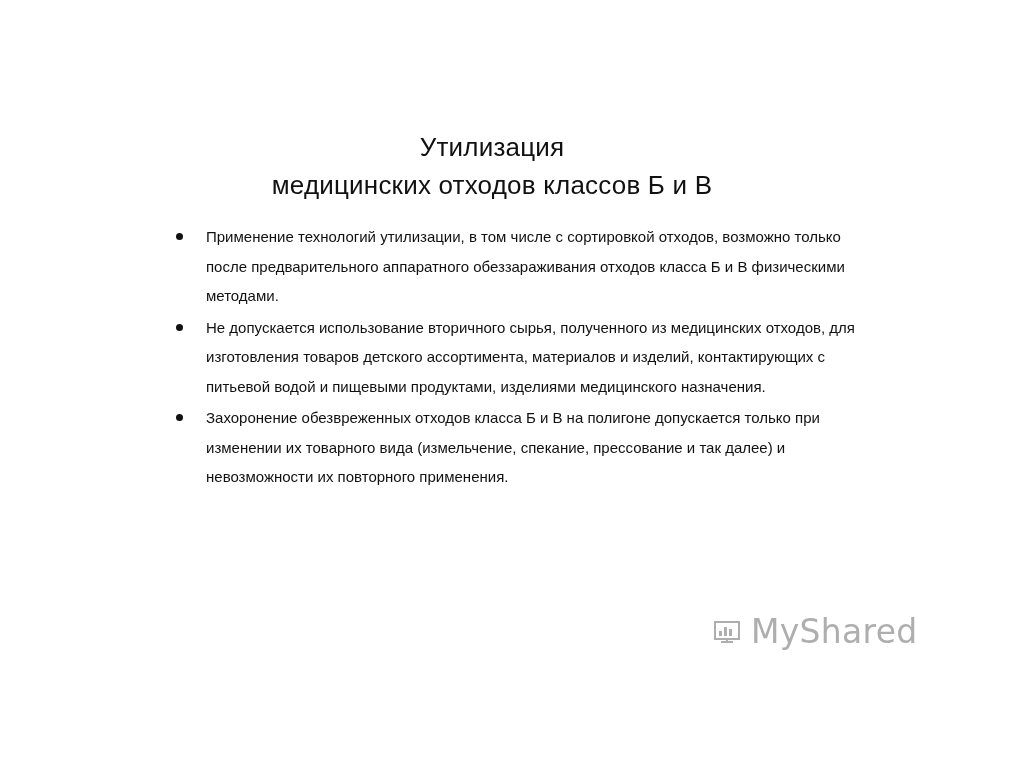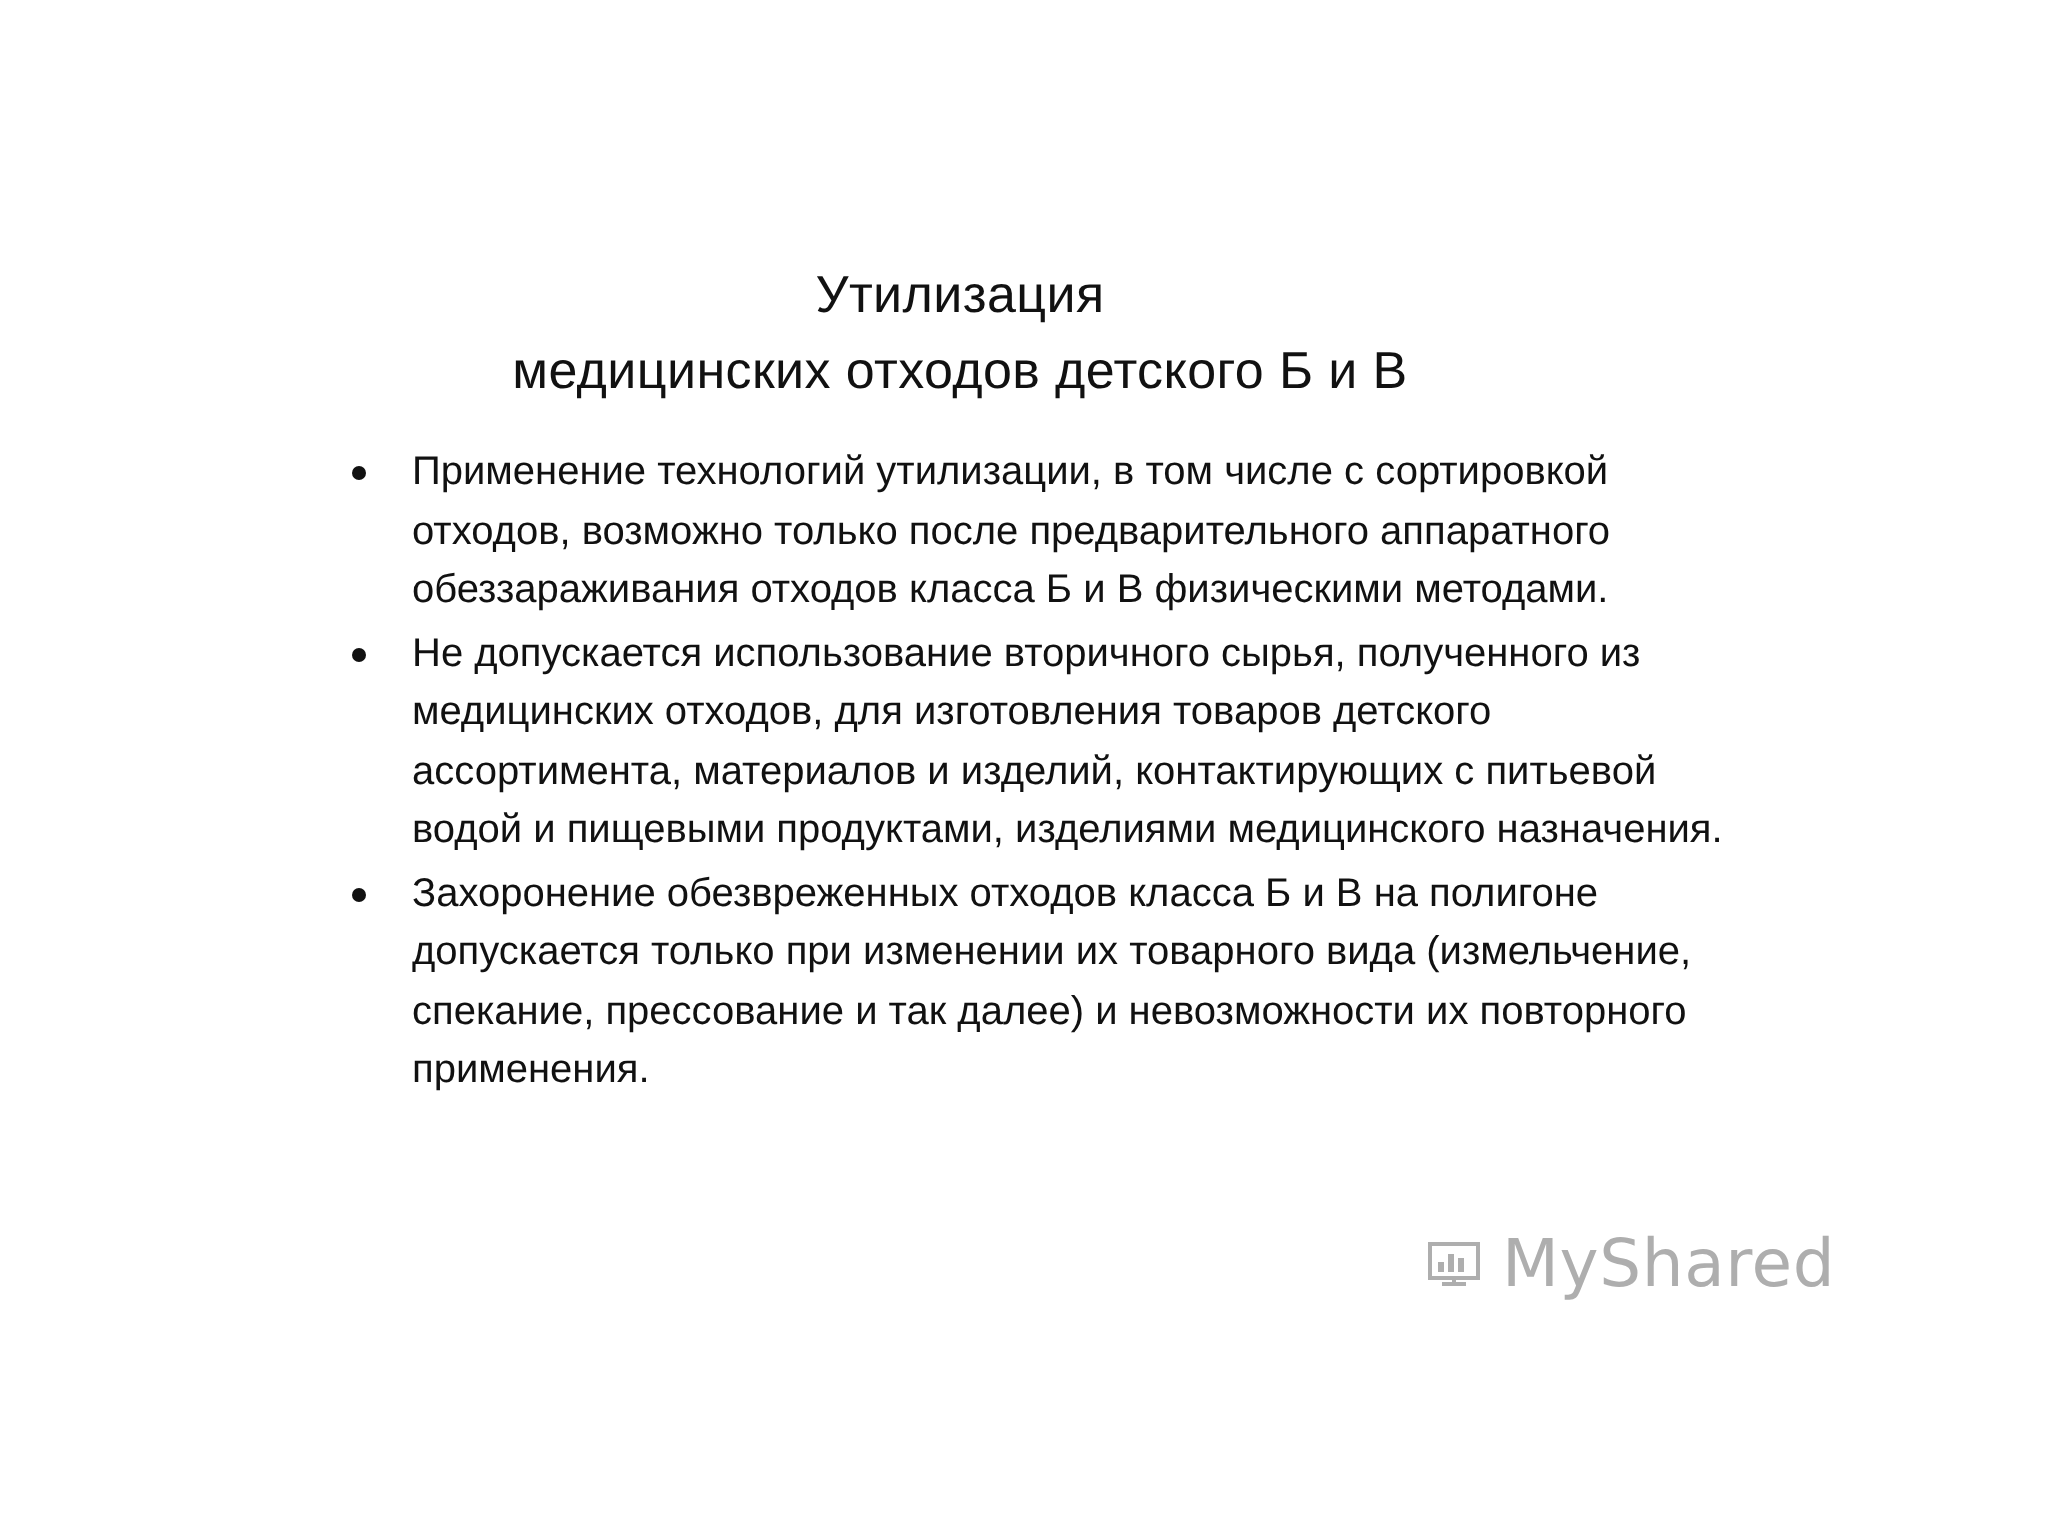--- a/index.html
+++ b/index.html
@@ -20,20 +20,21 @@
     width: 1024px;
     height: 768px;
     box-sizing: border-box;
   }
   .title-block {
     position: absolute;
     top: 128px;
     left: 0;
     width: 960px;
     text-align: center;
+    padding-left: 12px;
   }
   .title-line {
     font-size: 26px;
     line-height: 38px;
     color: #111111;
     letter-spacing: 0.2px;
   }
   .body-block {
     position: absolute;
     top: 222px;
@@ -42,21 +43,21 @@
   }
   ul.bullets {
     list-style: none;
     margin: 0;
     padding: 0;
   }
   ul.bullets > li {
     position: relative;
     padding-left: 46px;
     margin-bottom: 2px;
-    font-size: 20px;
+    font-size: 15px;
     line-height: 29.5px;
     color: #111111;
   }
   ul.bullets > li .dot {
     position: absolute;
     left: 16px;
     top: 11px;
     width: 7px;
     height: 7px;
     border-radius: 50%;
@@ -83,21 +84,21 @@
     font-family: "DejaVu Sans", sans-serif;
   }
 </style>
 </head>
 <body>
 
 <div class="slide">
 
   <div class="title-block">
     <div class="title-line">Утилизация</div>
-    <div class="title-line">медицинских отходов детского Б и В</div>
+    <div class="title-line">медицинских отходов классов Б и В</div>
   </div>
 
   <div class="body-block">
     <ul class="bullets">
       <li>
         <span class="dot"></span>
         <span>Применение технологий утилизации, в том числе с сортировкой отходов,  возможно только после предварительного  аппаратного обеззараживания отходов класса Б и В физическими методами.</span>
       </li>
       <li>
         <span class="dot"></span>

